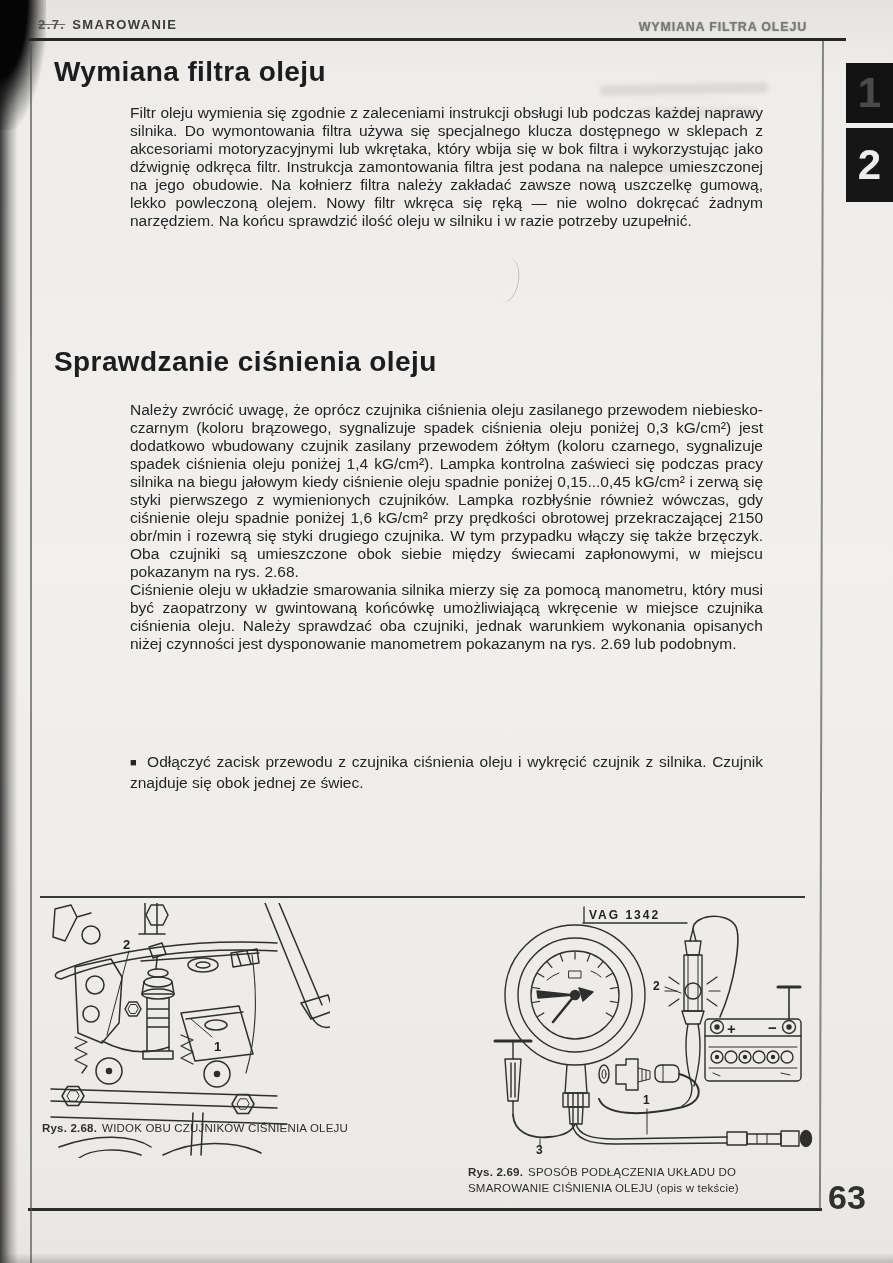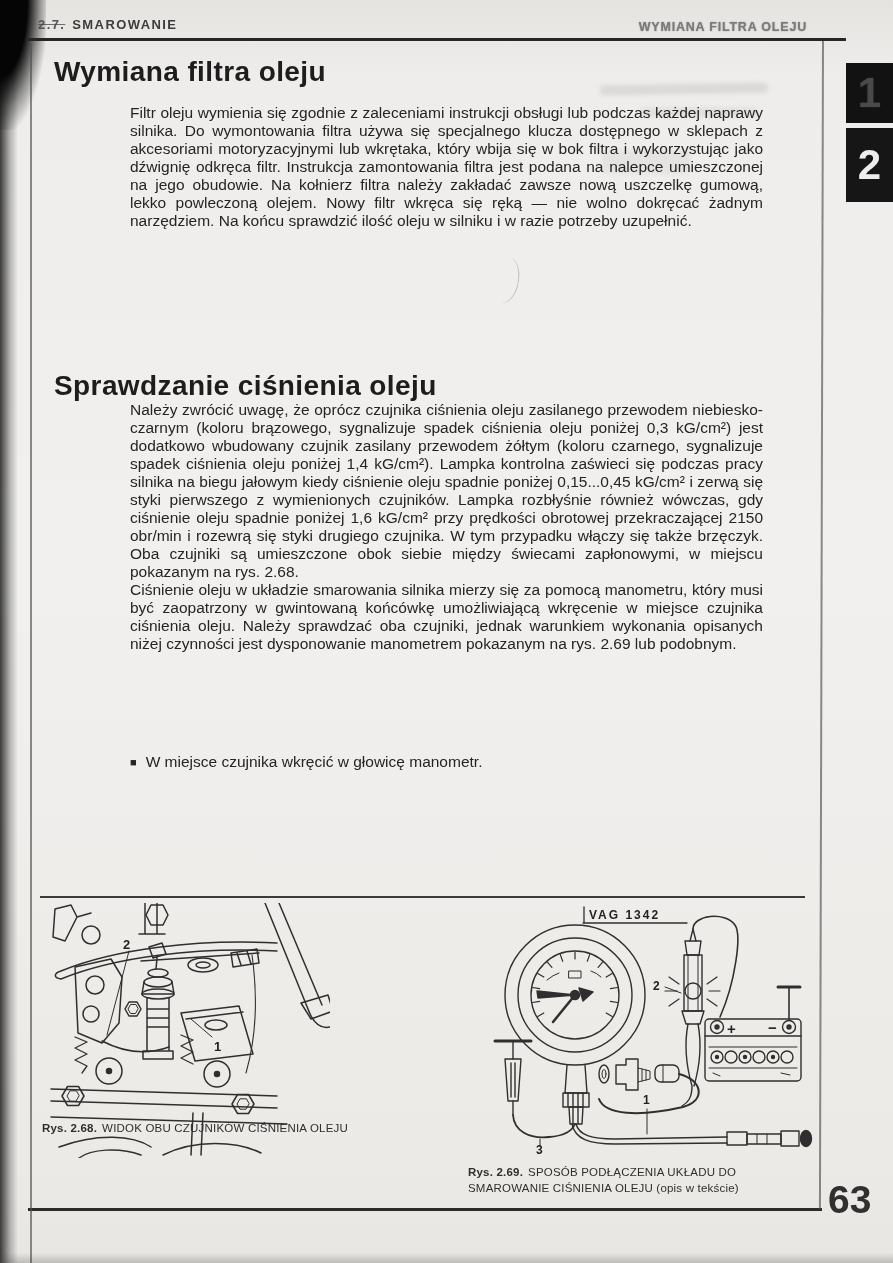--- a/index.html
+++ b/index.html
@@ -31,21 +31,21 @@
   .body-text p{margin:0;}
 
   .bullets{position:absolute;left:130px;top:752px;width:633px;font-size:15.5px;line-height:20px;
     text-align:justify;color:#242424;}
   .bullet{margin-bottom:5px;}
   .bm{font-size:11px;margin-right:9px;position:relative;top:-1.5px;}
 
   .caption{position:absolute;font-size:11.5px;line-height:16px;color:#2e2e2e;letter-spacing:.2px;}
   .cap-label{font-weight:bold;margin-right:5px;text-align:right;}
 
-  .pageno{position:absolute;left:828px;top:1178px;font-size:39px;font-weight:bold;color:#303030;}
+  .pageno{position:absolute;left:828px;top:1178px;font-size:34px;font-weight:bold;color:#303030;}
 
   .tab{position:absolute;left:846px;width:47px;display:flex;align-items:center;justify-content:center;
     font-weight:bold;font-size:42px;}
   .tab1{top:63px;height:60px;background:#121212;color:#4a4a4a;text-shadow:0 0 2px #2c2c2c;}
   .tab2{top:128px;height:74px;background:#161616;color:#ededed;}
 
   .smudge{position:absolute;background:rgba(110,110,110,.16);filter:blur(2px);border-radius:4px;}
   .arc-artifact{position:absolute;left:492px;top:257px;width:26px;height:46px;
     border-right:1.5px solid rgba(90,90,90,.35);border-radius:50%;transform:rotate(10deg);}
 
@@ -68,28 +68,28 @@
   <div class="smudge" style="left:600px;top:84px;width:168px;height:10px;transform:rotate(-1deg);"></div>
   <div class="smudge" style="left:640px;top:108px;width:118px;height:9px;opacity:.7;"></div>
   <div class="smudge" style="left:602px;top:150px;width:88px;height:24px;opacity:.5;"></div>
   <div class="arc-artifact"></div>
 
   <div class="h1" style="top:56px;">Wymiana filtra oleju</div>
   <div class="body-text" style="top:104px;">
     <p>Filtr oleju wymienia się zgodnie z zaleceniami instrukcji obsługi lub podczas każdej naprawy silnika. Do wymontowania filtra używa się specjalnego klucza dostępnego w sklepach z akcesoriami motoryzacyjnymi lub wkrętaka, który wbija się w bok filtra i wykorzystując jako dźwignię odkręca filtr. Instrukcja zamontowania filtra jest podana na nalepce umieszczonej na jego obudowie. Na kołnierz filtra należy zakładać zawsze nową uszczelkę gumową, lekko powleczoną olejem. Nowy filtr wkręca się ręką — nie wolno dokręcać żadnym narzędziem. Na końcu sprawdzić ilość oleju w silniku i w razie potrzeby uzupełnić.</p>
   </div>
 
-  <div class="h1" style="top:346px;margin-top:24px;">Sprawdzanie ciśnienia oleju</div>
+  <div class="h1" style="top:346px;">Sprawdzanie ciśnienia oleju</div>
   <div class="body-text" style="top:401px;">
     <p>Należy zwrócić uwagę, że oprócz czujnika ciśnienia oleju zasilanego przewodem niebiesko-czarnym (koloru brązowego, sygnalizuje spadek ciśnienia oleju poniżej 0,3 kG/cm²) jest dodatkowo wbudowany czujnik zasilany przewodem żółtym (koloru czarnego, sygnalizuje spadek ciśnienia oleju poniżej 1,4 kG/cm²). Lampka kontrolna zaświeci się podczas pracy silnika na biegu jałowym kiedy ciśnienie oleju spadnie poniżej 0,15...0,45 kG/cm² i zerwą się styki pierwszego z wymienionych czujników. Lampka rozbłyśnie również wówczas, gdy ciśnienie oleju spadnie poniżej 1,6 kG/cm² przy prędkości obrotowej przekraczającej 2150 obr/min i rozewrą się styki drugiego czujnika. W tym przypadku włączy się także brzęczyk. Oba czujniki są umieszczone obok siebie między świecami zapłonowymi, w miejscu pokazanym na rys. 2.68.</p>
     <p>Ciśnienie oleju w układzie smarowania silnika mierzy się za pomocą manometru, który musi być zaopatrzony w gwintowaną końcówkę umożliwiającą wkręcenie w miejsce czujnika ciśnienia oleju. Należy sprawdzać oba czujniki, jednak warunkiem wykonania opisanych niżej czynności jest dysponowanie manometrem pokazanym na rys. 2.69 lub podobnym.</p>
   </div>
 
   <div class="bullets">
-    <div class="bullet"><span class="bm">■</span><span>W miejsce czujnika wkręcić w głowicę manometr.</span></div>
+    <div class="bullet"><span class="bm">■</span><span>Odłączyć zacisk przewodu z czujnika ciśnienia oleju i wykręcić czujnik z silnika. Czujnik znajduje się obok jednej ze świec.</span></div>
   </div>
 
   <div class="hline" style="left:40px;top:896px;width:765px;height:2px;background:#3a3a3a;"></div>
 
   <svg style="position:absolute;left:45px;top:903px;" width="285" height="255" viewBox="0 0 285 255">
     <g stroke="#2f2f2f" fill="none" stroke-width="1.5" stroke-linecap="round" stroke-linejoin="round">
       <path d="M100,0 L100,30 M112,0 L112,30 M94,31 L120,31"></path>
       <path d="M106,2 L118,2 L123,12 L118,22 L106,22 L101,12 Z"></path>
       <path d="M10,6 L26,2 L32,14 L20,38 L8,34 Z M32,14 L46,10"></path>
       <circle cx="46" cy="32" r="9"></circle>

